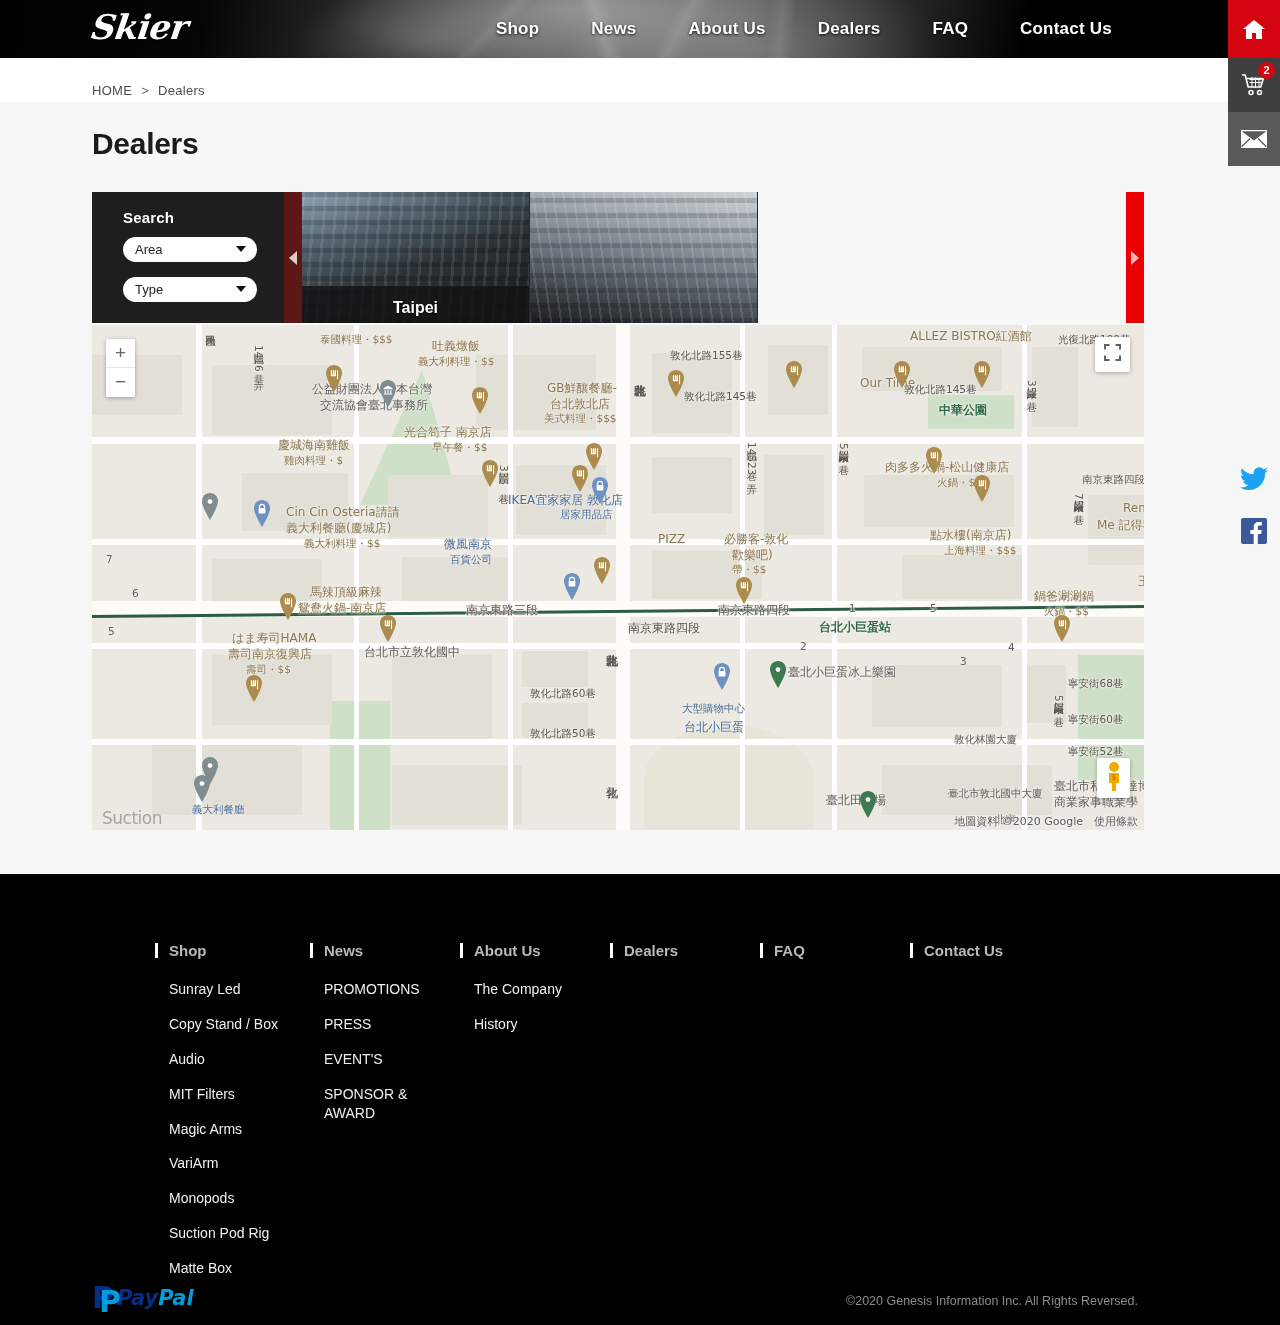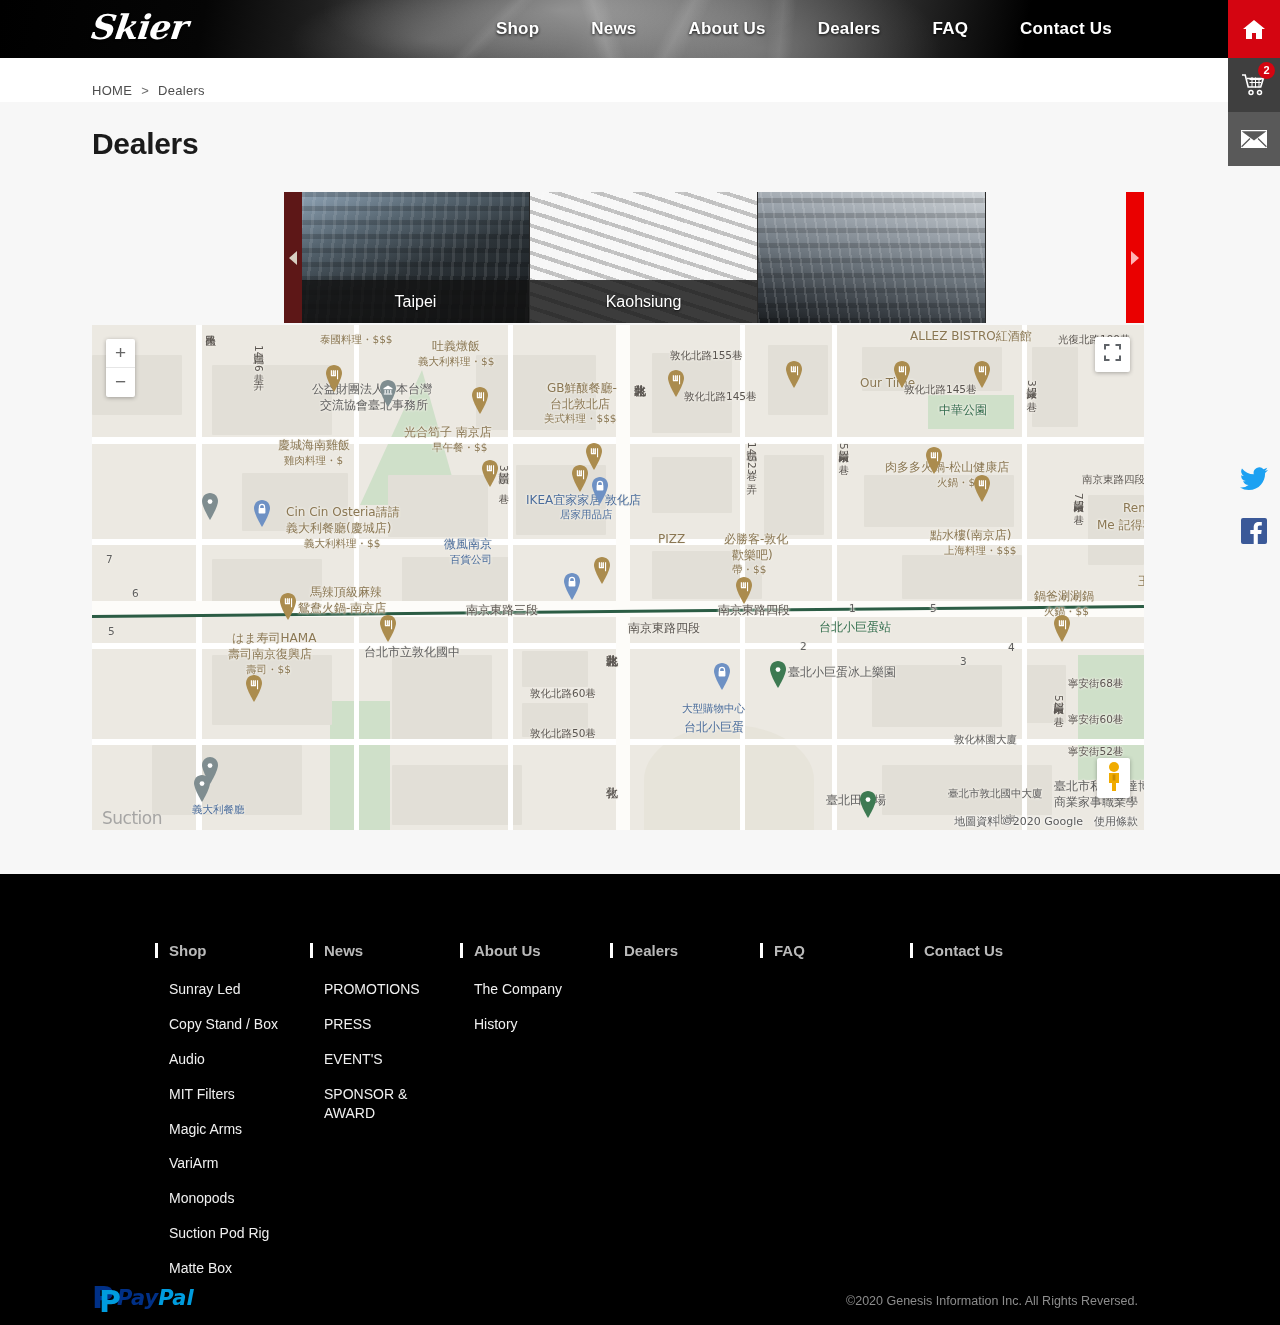--- a/index.html
+++ b/index.html
@@ -155,23 +155,23 @@
   }
   .slide {
     position: relative; width: 228px; height: 131px;
     flex: 0 0 228px;
     border-right: 1px solid #2a2a2a;
     overflow: hidden;
   }
   .slide .photo { position: absolute; inset: 0; }
   .slide .label {
     position: absolute; left: 0; right: 0; bottom: 0;
-    height: 43px; line-height: 43px;
+    height: 37px; line-height: 43px;
     background: rgba(18,18,18,.82);
-    color: #fff; font-size: 16px; font-weight: 400;
+    color: #fff; font-size: 16px; font-weight: 700;
     text-align: center;
     text-shadow: 0 1px 2px rgba(0,0,0,.9);
   }
   .ph1 { background: linear-gradient(160deg,#8fa3b5 0%,#55646f 28%,#2c3338 55%,#171a1d 100%); }
   .ph1::after{content:"";position:absolute;inset:0;background:
     repeating-linear-gradient(94deg, rgba(255,255,255,.09) 0 3px, transparent 3px 11px),
     repeating-linear-gradient(0deg, rgba(0,0,0,.18) 0 5px, transparent 5px 14px);}
   .ph2 { background: linear-gradient(200deg,#1b2a3d 0%,#22384f 30%,#c9d4de 52%,#33414d 70%,#101417 100%); }
   .ph2::after{content:"";position:absolute;inset:0;background:
     repeating-linear-gradient(88deg, rgba(255,255,255,.10) 0 2px, transparent 2px 9px),
@@ -203,21 +203,21 @@
   .mlabel {
     position: absolute; font-size: 12px; color: #6b6257;
     font-family: "DejaVu Sans", sans-serif; white-space: nowrap;
     text-shadow: 0 0 3px #f2efe8, 0 0 3px #f2efe8, 0 0 2px #f2efe8;
     line-height: 1.25;
   }
   .mlabel.poi { color: #8a7753; }
   .mlabel.grey { color: #5f5f5f; }
   .mlabel.blue { color: #4a6c9b; }
   .mlabel.road-lbl { color: #5a5550; }
-  .mlabel.green { color: #2f6b4a; }
+  .mlabel.green { color: #2f6b4a; font-weight: bold; }
   .mlabel.small { font-size: 10.5px; }
   .mlabel.vert { writing-mode: vertical-rl; }
   .pin {
     position: absolute; width: 20px; height: 27px;
   }
   .pin svg { display:block; }
   .ctrl {
     position: absolute; background: #fff;
     border-radius: 2px; box-shadow: 0 1px 4px rgba(0,0,0,.3);
   }
@@ -361,28 +361,39 @@
   <h1 class="page-title">Dealers</h1>
 
   <div class="hero">
 
     <div class="slides">
       <div class="slide">
         <div class="photo ph1"></div>
         <div class="label">Taipei</div>
       </div>
       <div class="slide">
-        <div class="photo ph3"></div>
-        <div class="label">Kaohsiung</div>
-      </div>
-      <div class="slide">
         <div class="photo ph4"></div>
       </div>
     </div>
 
+    <div class="searchbox">
+      <h3>Search</h3>
+      <div class="selwrap">
+        <select class="sel">
+          <option>Area</option>
+        </select>
+        <span class="caret"></span>
+      </div>
+      <div class="selwrap">
+        <select class="sel">
+          <option>Type</option>
+        </select>
+        <span class="caret"></span>
+      </div>
+    </div>
 
     <div class="arrowband arrow-l">
       <span class="tri-l"></span>
     </div>
     <div class="arrowband arrow-r">
       <span class="tri-r"></span>
     </div>
   </div>
 
   <div class="mapwrap">
@@ -457,21 +468,21 @@
           <div class="mlabel road-lbl small vert" style="left: 933px; top: 55px;">健康路35巷</div>
           <div class="mlabel road-lbl small" style="left: 812px; top: 58px;">敦化北路145巷</div>
           <div class="mlabel green" style="left: 847px; top: 78px;">中華公園</div>
           <div class="mlabel poi" style="left: 312px; top: 100px;">光合笱子 南京店</div>
           <div class="mlabel poi small" style="left: 340px; top: 116px;">早午餐・$$</div>
           <div class="mlabel poi" style="left: 186px; top: 113px;">慶城海南雞飯</div>
           <div class="mlabel poi small" style="left: 192px; top: 129px;">雞肉料理・$</div>
           <div class="mlabel poi" style="left: 793px; top: 135px;">肉多多火鍋-松山健康店</div>
           <div class="mlabel poi small" style="left: 845px; top: 151px;">火鍋・$$</div>
           <div class="mlabel road-lbl small" style="left: 990px; top: 148px;">南京東路四段133巷8弄</div>
-          <div class="mlabel blue" style="left: 416px; top: 168px; margin-left: 18px;">IKEA宜家家居 敦化店</div>
+          <div class="mlabel blue" style="left: 416px; top: 168px;">IKEA宜家家居 敦化店</div>
           <div class="mlabel blue small" style="left: 468px; top: 183px;">居家用品店</div>
           <div class="mlabel road-lbl small vert" style="left: 405px; top: 140px;">雨河東路三段335巷</div>
           <div class="mlabel poi" style="left: 1031px; top: 176px;">Remember</div>
           <div class="mlabel poi" style="left: 1005px; top: 193px;">Me 記得我.Café</div>
           <div class="mlabel poi" style="left: 566px; top: 207px;">PIZZ</div>
           <div class="mlabel poi" style="left: 632px; top: 207px;">必勝客-敦化</div>
           <div class="mlabel poi" style="left: 640px; top: 223px;">歡樂吧)</div>
           <div class="mlabel poi small" style="left: 640px; top: 238px;">帶・$$</div>
           <div class="mlabel poi" style="left: 838px; top: 203px;">點水樓(南京店)</div>
           <div class="mlabel poi small" style="left: 852px; top: 219px;">上海料理・$$$</div>

